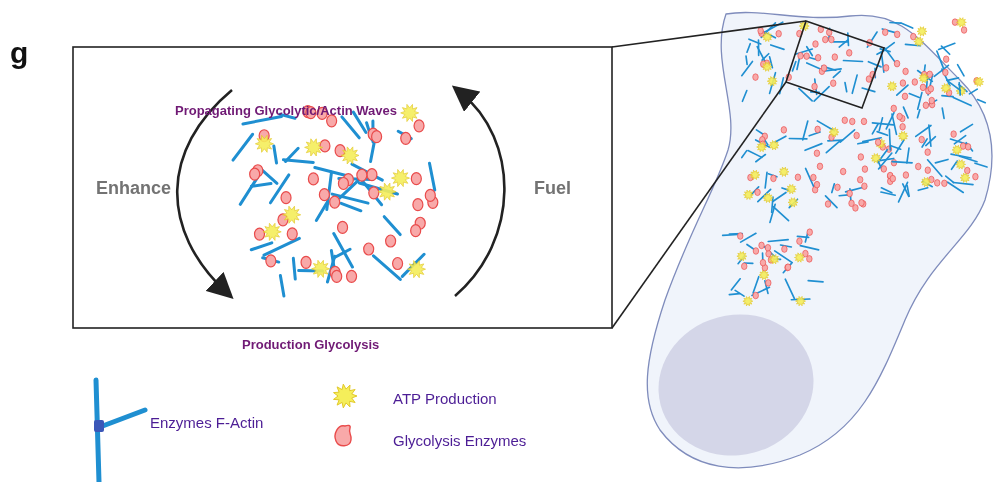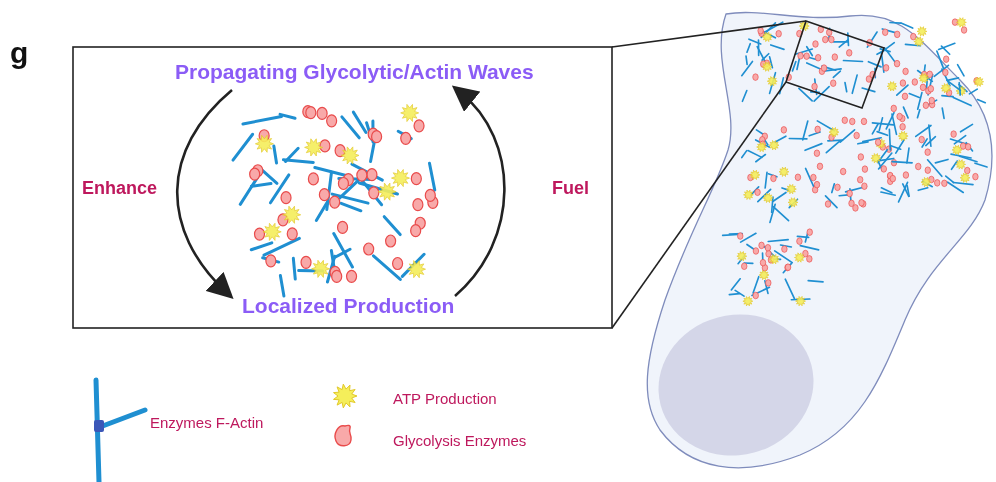--- a/index.html
+++ b/index.html
@@ -1,21 +1,21 @@
 <!DOCTYPE html>
 <html><head>
 <meta charset="utf-8">
 <style>
   html,body{margin:0;padding:0;background:#fff;}
   body{width:996px;height:482px;position:relative;overflow:hidden;font-family:"Liberation Sans",sans-serif;}
   .abs{position:absolute;}
   .panel-letter{left:10px;top:36px;font-size:30px;font-weight:bold;color:#111;}
-  .title{font-weight:bold;font-size:21px;color:#8b5cf6;white-space:nowrap;}
-  .red{font-weight:bold;font-size:18px;color:#be185d;}
-  .legend{font-size:15px;color:#be185d;white-space:nowrap;}
+  .title{font-weight:bold;font-size:13px;color:#701a75;white-space:nowrap;margin-top:43px;}
+  .red{font-weight:bold;font-size:18px;color:#737373;margin-left:14px;}
+  .legend{font-size:15px;color:#4c1d95;white-space:nowrap;}
   svg{position:absolute;left:0;top:0;}
 </style>
 </head>
 <body>
 
 <div class="abs panel-letter">g</div>
 
 <svg width="996" height="482">
   <defs>
     <marker id="ah" markerWidth="10" markerHeight="10" refX="6" refY="5" orient="auto">
@@ -465,19 +465,19 @@
   </g>
   <g>
     <polygon id="legstar" fill="#f5ee5a" stroke="#e2c92a" stroke-width="1" points="357.0,396.0 351.7,398.0 355.1,402.5 349.6,401.3 350.0,406.9 346.0,402.9 343.3,407.9 342.1,402.4 337.1,405.1 339.1,399.8 333.5,399.4 338.0,396.0 333.5,392.6 339.1,392.2 337.1,386.9 342.1,389.6 343.3,384.1 346.0,389.1 350.0,385.1 349.6,390.7 355.1,389.5 351.7,394.0"></polygon>
   </g>
   <g>
     <path d="M345,426 C338,424 333,434 336,441 C339,448 350,447 351,440 C352,434 348,434 350,428 C351,425 348,425 345,426 z" fill="#f8a9a9" stroke="#e94b4b" stroke-width="1.4"></path>
   </g>
 </svg>
 
 <div class="abs title" style="left:175px;top:60px;">Propagating Glycolytic/Actin Waves</div>
-<div class="abs title" style="left:242px;top:294px;">Localized Production</div>
+<div class="abs title" style="left:242px;top:294px;">Production Glycolysis</div>
 <div class="abs red" style="left:82px;top:178px;">Enhance</div>
-<div class="abs red" style="left:552px;top:178px;">Fuel</div>
+<div class="abs red" style="left:520px;top:178px;">Fuel</div>
 
 <div class="abs legend" style="left:150px;top:414px;">Enzymes F-Actin</div>
 <div class="abs legend" style="left:393px;top:390px;">ATP Production</div>
 <div class="abs legend" style="left:393px;top:432px;">Glycolysis Enzymes</div>
 
 </body></html>

